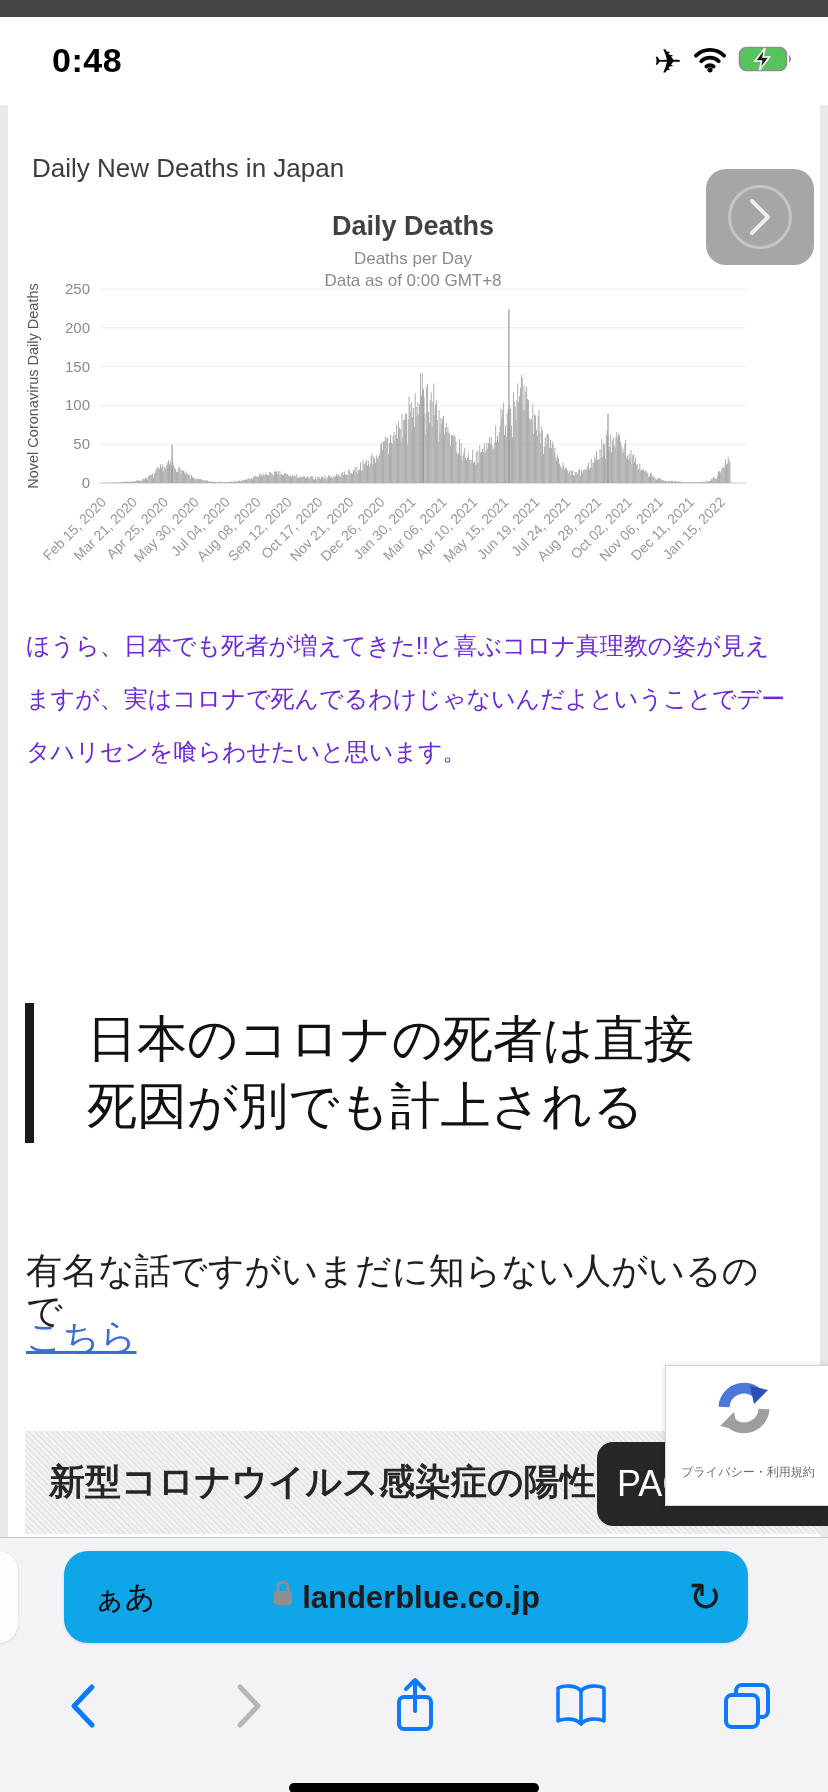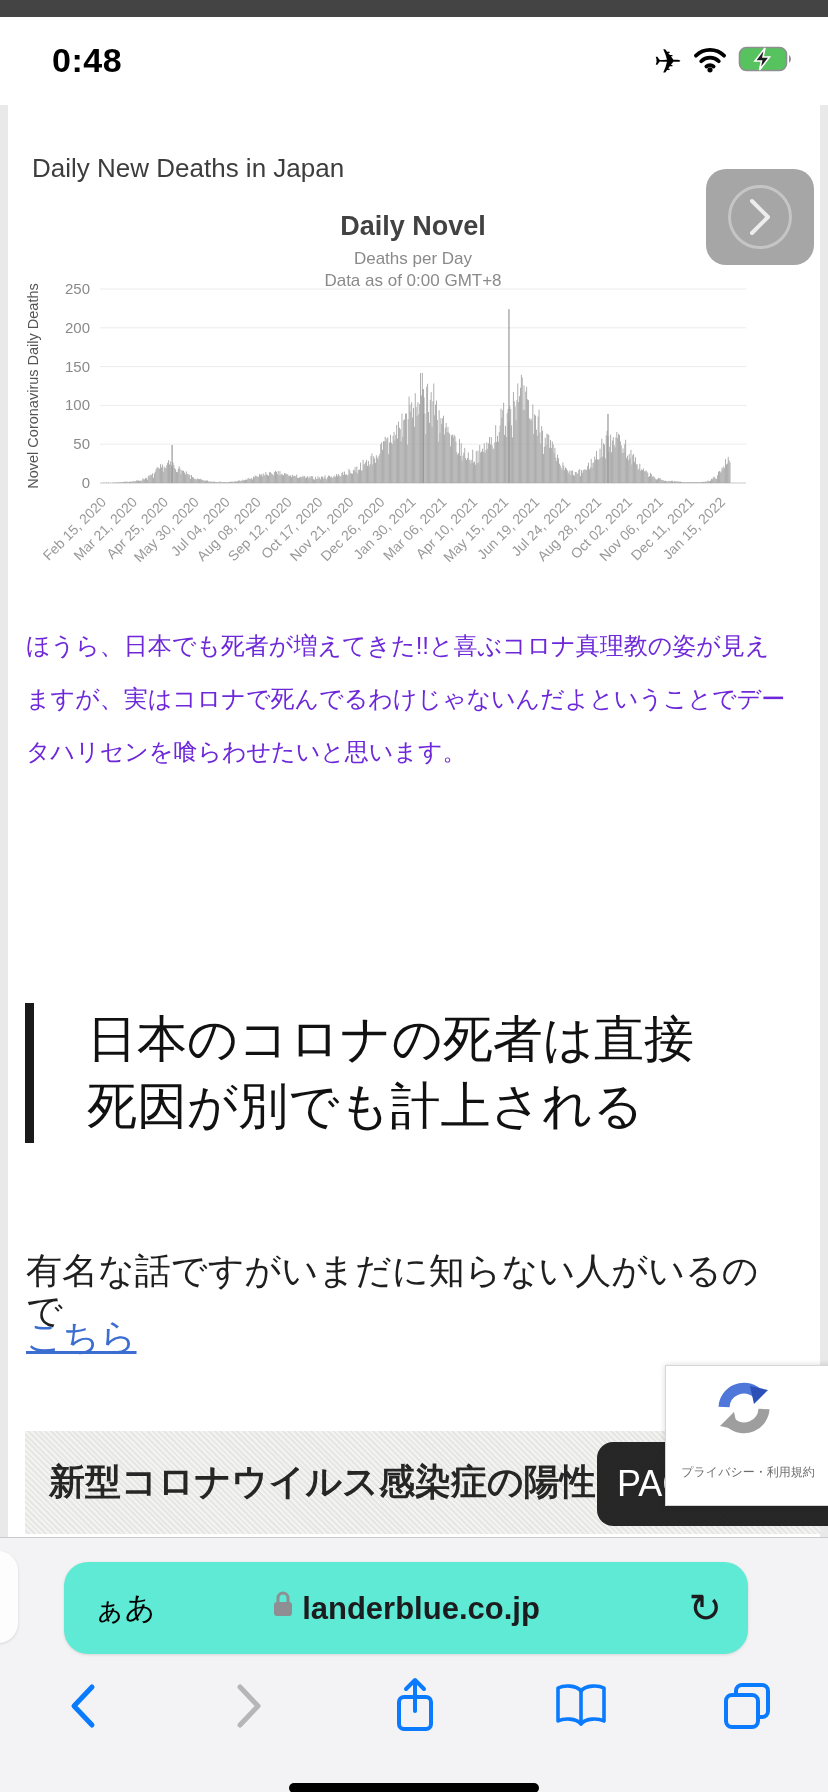--- a/index.html
+++ b/index.html
@@ -41,21 +41,21 @@
     padding-left:20px;z-index:3;cursor:pointer;}
   .recaptcha{position:absolute;left:657px;top:1260px;width:200px;height:139px;background:#fff;
     border:1px solid #d6d6d6;box-shadow:0 0 6px rgba(0,0,0,.15);z-index:4;}
   .rc-logo{position:absolute;left:46px;top:10px;}
   .rc-privacy{position:absolute;left:8px;top:98px;width:148px;text-align:center;font-size:12px;color:#6d6d6d;}
   
   .chrome{position:absolute;left:0;right:0;top:1520px;height:272px;background:#f3f3f5;
     border-top:1px solid #c9c9cc;z-index:20;}
   .tab-peek{position:absolute;left:-22px;top:13px;width:40px;height:92px;border-radius:22px;background:#fdfdfe;
     box-shadow:0 1px 3px rgba(0,0,0,.12);}
-  .urlbar{position:absolute;left:64px;top:24px;width:684px;height:92px;border-radius:24px;background:#5eead4;
+  .urlbar{position:absolute;left:64px;top:13px;width:684px;height:92px;border-radius:24px;background:#0ea5e9;
     box-shadow:0 1px 3px rgba(0,0,0,.12);display:flex;align-items:center;}
   .reader-btn{position:absolute;left:30px;font-size:30px;color:#000;cursor:pointer;}
   .domain{position:absolute;left:0;right:0;text-align:center;font-size:31px;font-weight:600;color:#1c1c1e;
     display:flex;align-items:flex-end;justify-content:center;gap:8px;}
   .reload{position:absolute;right:26px;font-size:40px;color:#1c1c1e;cursor:pointer;}
   .toolbar{position:absolute;left:0;right:0;top:125px;height:90px;}
   .tool{position:absolute;top:8px;width:70px;height:70px;display:flex;align-items:center;justify-content:center;cursor:pointer;}
   .home-indicator{position:absolute;left:289px;top:245px;width:250px;height:10px;border-radius:5px;background:#000;cursor:grab;}
 </style>
 </head>
@@ -89,21 +89,21 @@
     <div class="heading">Daily New Deaths in Japan</div>
 
     <div class="carousel-next">
       <div class="carousel-circle">
         <svg width="26" height="40" viewBox="0 0 26 40">
           <polyline points="5,4 21,20 5,36" fill="none" stroke="rgba(255,255,255,.8)" stroke-width="4" stroke-linecap="round" stroke-linejoin="round"></polyline>
         </svg>
       </div>
     </div>
 
-    <div class="chart-title">Daily Novel</div>
+    <div class="chart-title">Daily Deaths</div>
     <div class="chart-sub1">Deaths per Day</div>
     <div class="chart-sub2">Data as of 0:00 GMT+8</div>
     <div class="chart-wrap">
       <svg width="800" height="330" viewBox="0 0 800 330" font-family="Liberation Sans, DejaVu Sans, sans-serif">
           <line x1="80" x2="726" y1="206" y2="206" stroke="#c9c9c9" stroke-width="1"></line>
           <text x="70" y="211" text-anchor="end" font-size="15" fill="#8a8a8a">0</text>
           <line x1="80" x2="726" y1="167.2" y2="167.2" stroke="#ececec" stroke-width="1"></line>
           <text x="70" y="172.2" text-anchor="end" font-size="15" fill="#8a8a8a">50</text>
           <line x1="80" x2="726" y1="128.39999999999998" y2="128.39999999999998" stroke="#ececec" stroke-width="1"></line>
           <text x="70" y="133.39999999999998" text-anchor="end" font-size="15" fill="#8a8a8a">100</text>

